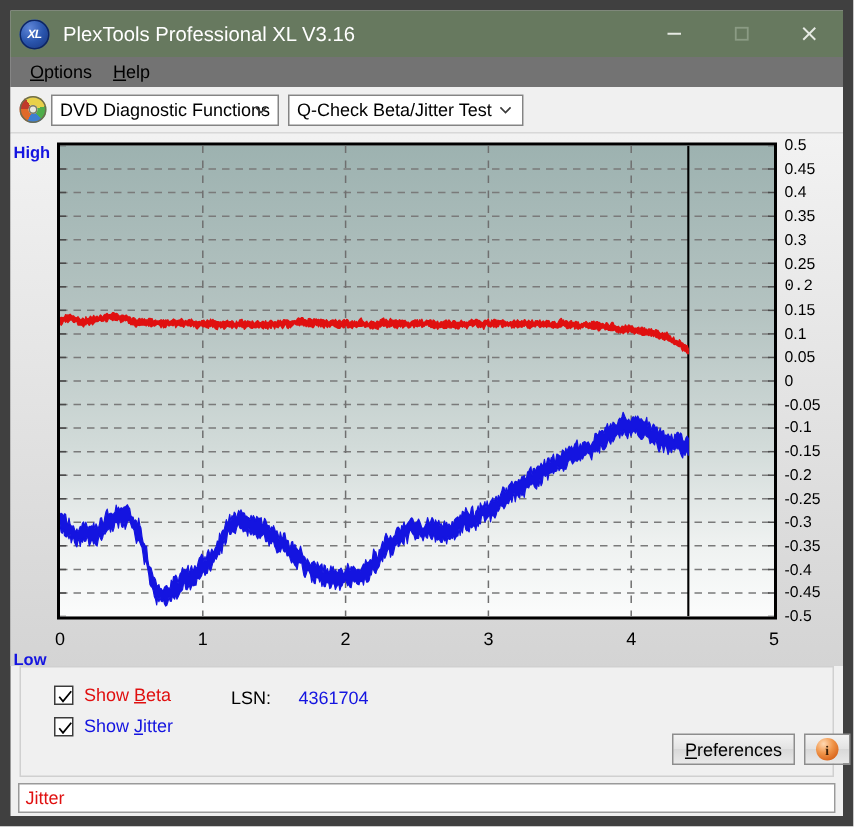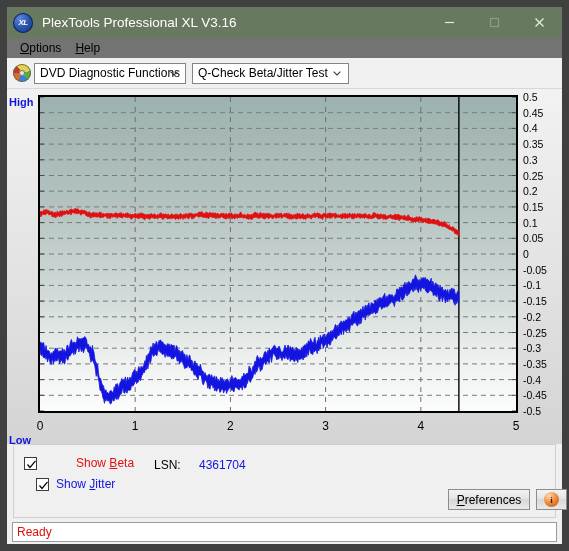--- a/index.html
+++ b/index.html
@@ -204,21 +204,21 @@
     box-sizing: border-box;
     border: 1px solid #d0d0d0;
     background: #f0f0f0;
   }
   .checkrow {
     position: absolute;
     display: flex;
     align-items: center;
     font-size: 12px;
   }
-  #row-beta   { left: 10px; top: 11px; gap: 32px; }
+  #row-beta   { left: 22px; top: 11px; }
   #row-jitter { left: 22px; top: 32px; }
   .checkbox {
     width: 13px; height: 13px;
     box-sizing: border-box;
     border: 1px solid #3c3c3c;
     background: #ffffff;
     margin-right: 7px;
     position: relative;
     flex: 0 0 auto;
   }
@@ -419,21 +419,21 @@
         </svg>
     </div>
 
     <div class="yticklabels" id="ytick-container">
         <div class="ytick" style="top: 3px;">0.5</div>
         <div class="ytick" style="top: 18.7px;">0.45</div>
         <div class="ytick" style="top: 34.4px;">0.4</div>
         <div class="ytick" style="top: 50.1px;">0.35</div>
         <div class="ytick" style="top: 65.8px;">0.3</div>
         <div class="ytick" style="top: 81.5px;">0.25</div>
-        <div class="ytick" style="top: 97.2px;">0.2</div>
+        <div class="ytick" style="top: 97.2px; font-family: Liberation Mono, monospace;">0.2</div>
         <div class="ytick" style="top: 112.9px;">0.15</div>
         <div class="ytick" style="top: 128.6px;">0.1</div>
         <div class="ytick" style="top: 144.3px;">0.05</div>
         <div class="ytick" style="top: 160px;">0</div>
         <div class="ytick" style="top: 175.7px;">-0.05</div>
         <div class="ytick" style="top: 191.4px;">-0.1</div>
         <div class="ytick" style="top: 207.1px;">-0.15</div>
         <div class="ytick" style="top: 222.8px;">-0.2</div>
         <div class="ytick" style="top: 238.5px;">-0.25</div>
         <div class="ytick" style="top: 254.2px;">-0.3</div>
@@ -479,16 +479,16 @@
     <div class="btn" id="btn-prefs">
       <span><u>P</u><span>references</span></span>
     </div>
 
     <div class="btn" id="btn-info">
       <span id="info-sphere">i</span>
     </div>
   </div>
 
   <div id="status-bar">
-    <span>Ready</span>
+    <span>Jitter</span>
   </div>
 
 </div>
 
 </body></html>

